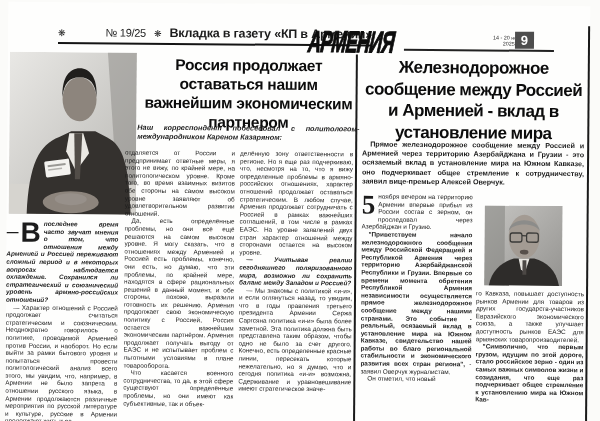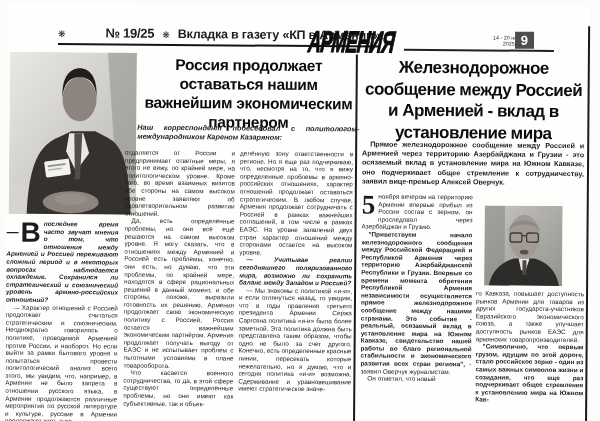--- a/index.html
+++ b/index.html
@@ -6,21 +6,21 @@
   .stage{position:relative;width:600px;height:421px;background:#fbfbf9;overflow:hidden;
          font-family:"Liberation Sans",sans-serif;color:#1c1c1c;}
   .page{position:absolute;left:8px;top:2px;width:582px;height:426px;background:#fefefd;
         transform:rotate(0.45deg);transform-origin:40px 40px;}
   .page::after{content:"";position:absolute;right:0;top:20px;bottom:-6px;width:2px;background:#1a1a1a;}
 
   
   .hdr-left{position:absolute;left:50px;top:23px;white-space:nowrap;border-bottom:2.5px solid #141414;
             padding-bottom:3px;display:flex;align-items:baseline;gap:8px;}
   .orn{font-size:9px;line-height:9px;}
-  .ed-num{font-size:13px;font-weight:bold;letter-spacing:-0.3px;padding-left:32px;}
+  .ed-num{font-size:11px;font-weight:normal;letter-spacing:-0.3px;padding-left:32px;}
   .ins-title{font-size:12.5px;font-weight:bold;letter-spacing:-0.2px;}
   .masthead{position:absolute;left:302px;top:21px;font-size:27px;font-weight:bold;font-style:italic;
             letter-spacing:-1px;transform:scale(0.66,1.12) skewX(-9deg);transform-origin:left top;
             -webkit-text-stroke:1px #0d0d0d;color:#0d0d0d;white-space:nowrap;}
   .hdr-date{position:absolute;left:460px;top:29px;width:86px;text-align:center;font-size:5.4px;
             line-height:6.2px;color:#333;}
   .hdr-dateline{position:absolute;left:396px;top:44px;width:150px;height:1.5px;background:#222;}
   .page-badge{position:absolute;left:507px;top:26px;width:19px;height:17px;background:#4d4d4d;
               color:#fff;font-size:13px;font-weight:bold;display:flex;align-items:center;justify-content:center;}
 

